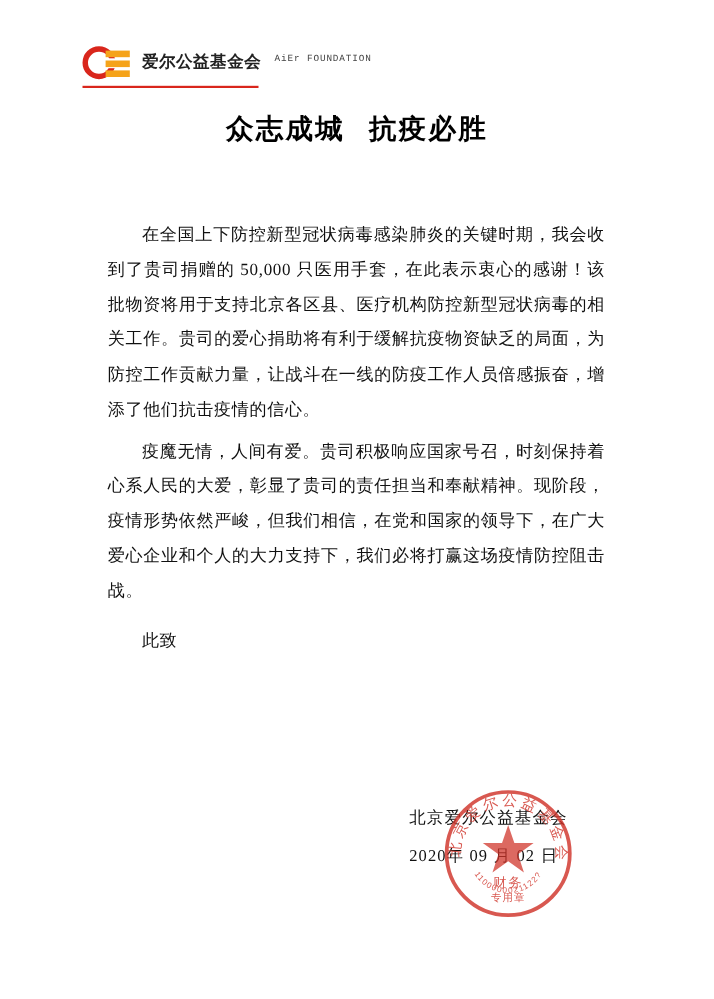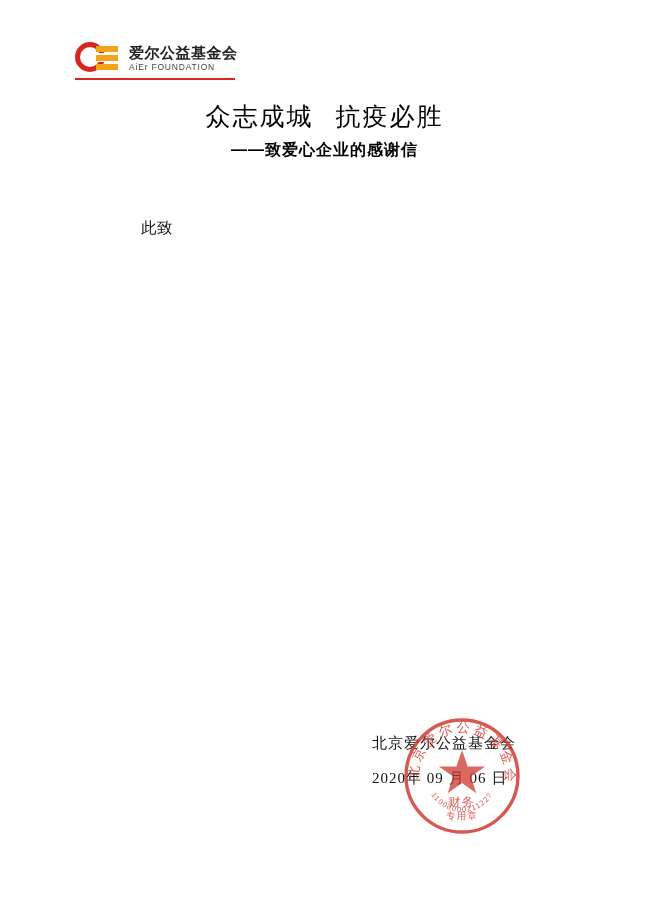--- a/index.html
+++ b/index.html
@@ -77,57 +77,58 @@
   .logo-mark .bar-bot {
     position: absolute;
     left: 21px;
     top: 22px;
     width: 22px;
     height: 6px;
     background: #f5a31a;
   }
   .logo-text {
     display: flex;
-    flex-direction: column;
+    flex-direction: row;
     justify-content: center;
     line-height: 1;
   }
   .logo-cn {
     font-family: "Liberation Sans", "DejaVu Sans", sans-serif;
     font-size: 15px;
     font-weight: bold;
     color: #222;
     letter-spacing: 0.5px;
     margin-bottom: 3px;
   }
   .logo-en {
-    font-family: Liberation Sans, sans-serif;
+    font-family: Liberation Mono, monospace;
     font-size: 8.5px;
     color: #444;
     letter-spacing: 0.8px;
+    margin-left: 12px;
   }
   .logo-rule {
     position: absolute;
     left: 75px;
     top: 78px;
     width: 160px;
     height: 2px;
     background: #d9261c;
   }
 
   
   .title {
     position: absolute;
     left: 0;
     top: 100px;
     width: 649px;
     text-align: center;
     font-family: "Liberation Sans", "DejaVu Sans", sans-serif;
     font-size: 25px;
-    font-weight: normal;
+    font-weight: bold;
     letter-spacing: 2px;
     color: #000;
   }
   .title .gap { display: inline-block; width: 22px; }
   .subtitle {
     position: absolute;
     left: 0;
     top: 140px;
     width: 649px;
     text-align: center;
@@ -156,21 +157,21 @@
     line-height: 2.05;
     letter-spacing: 0.6px;
     text-indent: 2em;
     text-align: justify;
     margin: 0 0 6px 0;
   }
   .closing {
     font-size: 15.5px;
     line-height: 2.05;
     letter-spacing: 0.6px;
-    margin: 14px 0 0 12px;
+    margin: 14px 0 0 0;
   }
   .closing-1 { text-indent: 2em; }
   .closing-2 { text-indent: 0em; }
 
   
   .sign-block {
     position: absolute;
     left: 372px;
     top: 734px;
     width: 230px;
@@ -212,32 +213,33 @@
     <div class="logo-text">
       <div class="logo-cn">爱尔公益基金会</div>
       <div class="logo-en">AiEr FOUNDATION</div>
     </div>
   </div>
   <div class="logo-rule"></div>
 
   <div class="title">
     <span>众志成城</span><span class="gap"></span><span>抗疫必胜</span>
   </div>
-  <div class="subtitle">——致爱心企业的感谢信</div>
 
   <div class="body-area">
+    <p class="para">在全国上下防控新型冠状病毒感染肺炎的关键时期，我会收到了贵司捐赠的 50,000 只医用手套，在此表示衷心的感谢！该批物资将用于支持北京各区县、医疗机构防控新型冠状病毒的相关工作。贵司的爱心捐助将有利于缓解抗疫物资缺乏的局面，为防控工作贡献力量，让战斗在一线的防疫工作人员倍感振奋，增添了他们抗击疫情的信心。</p>
+    <p class="para">疫魔无情，人间有爱。贵司积极响应国家号召，时刻保持着心系人民的大爱，彰显了贵司的责任担当和奉献精神。现阶段，疫情形势依然严峻，但我们相信，在党和国家的领导下，在广大爱心企业和个人的大力支持下，我们必将打赢这场疫情防控阻击战。</p>
     <div class="closing closing-1">此致</div>
   </div>
 
   <div class="sign-block">
     <div class="sign-org">北京爱尔公益基金会</div>
     <div class="sign-date">
       <span class="d">2020</span><span>年</span>
       <span class="d">09</span><span>月</span>
-      <span class="d">06</span><span>日</span>
+      <span class="d">02</span><span>日</span>
     </div>
   </div>
 
   <div class="seal">
     <svg width="124" height="124" viewBox="0 0 124 124" xmlns="http://www.w3.org/2000/svg">
       <defs>
         <path id="ringpath" d="M 62,62 m -44,0 a 44,44 0 1 1 88,0 a 44,44 0 1 1 -88,0"></path>
         <path id="ringpath-bottom" d="M 62,62 m -36,0 a 36,36 0 1 0 72,0"></path>
       </defs>
       <g opacity="0.82">

